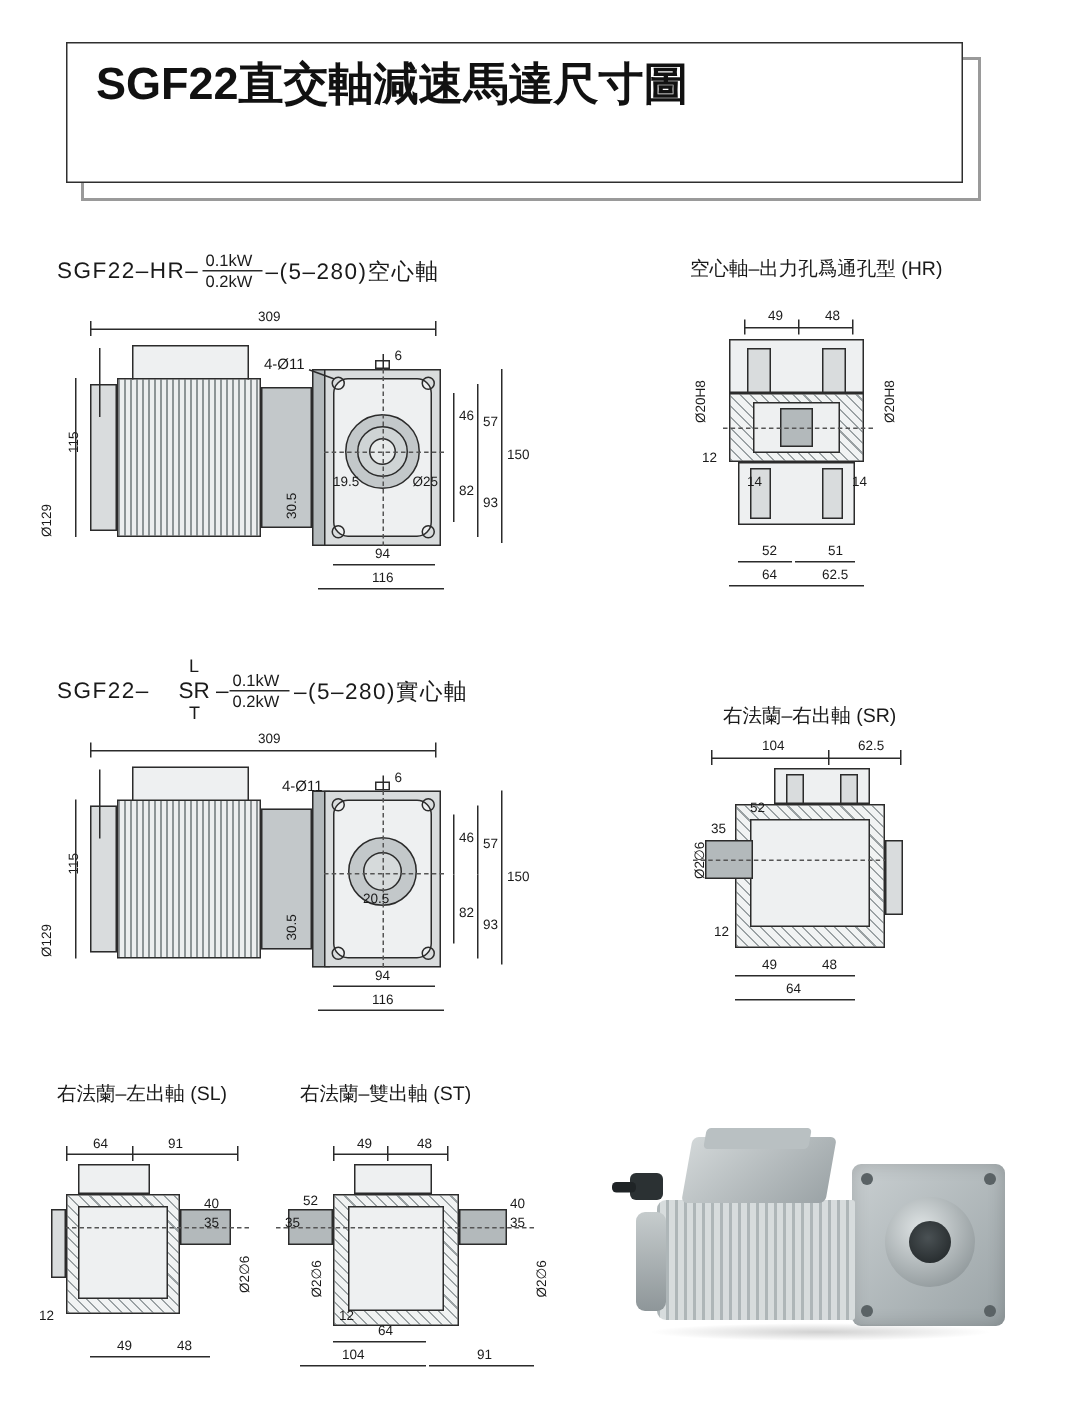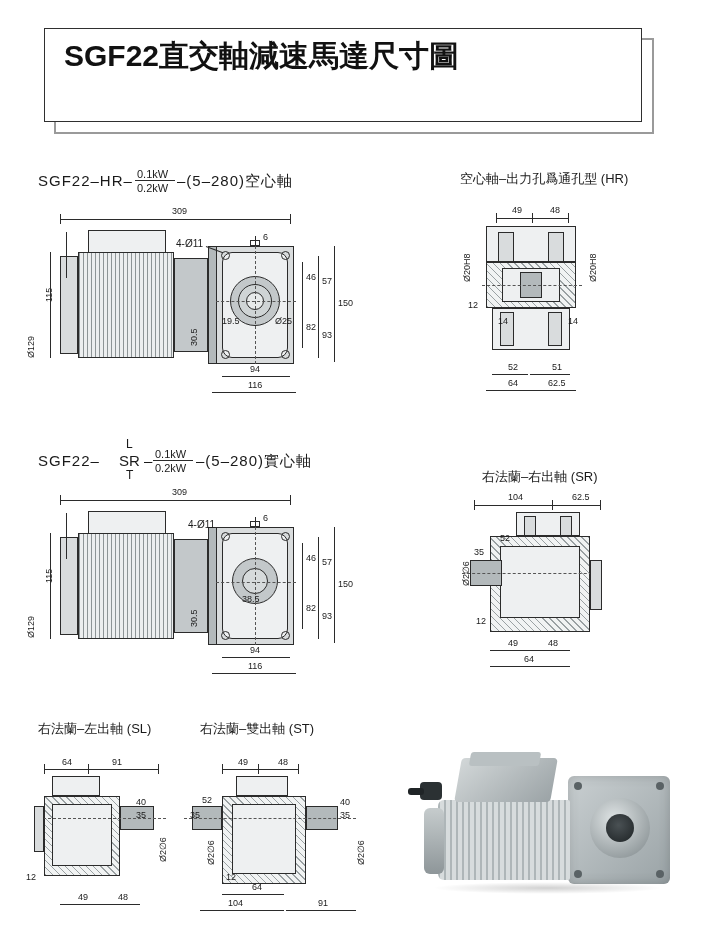--- a/index.html
+++ b/index.html
@@ -221,21 +221,21 @@
     <div class="ln vl" style="left:255px;top:517px;height:10px;"></div>
 
     <div class="dim" style="left:188px;top:519px;font-size:10px;">4-Ø11</div>
 
     <div class="dim-v" style="left:54px;top:543px;transform:rotate(-90deg) translate(-40px,-10px);">115</div>
     <div class="ln vl" style="left:66px;top:513px;height:46px;"></div>
     <div class="dim-v" style="left:36px;top:598px;transform:rotate(-90deg) translate(-40px,-10px);">Ø129</div>
     <div class="ln vl" style="left:50px;top:533px;height:106px;"></div>
 
     <div class="dim-v" style="left:197px;top:603px;transform:rotate(-90deg) translate(-24px,-8px);">30.5</div>
-    <div class="dim" style="left:242px;top:594px;">38.5</div>
+    <div class="dim" style="left:242px;top:594px;">20.5</div>
 
     <div class="dim" style="left:306px;top:553px;">46</div>
     <div class="ln vl" style="left:302px;top:543px;height:40px;"></div>
     <div class="dim" style="left:322px;top:557px;">57</div>
     <div class="ln vl" style="left:318px;top:537px;height:46px;"></div>
     <div class="dim" style="left:306px;top:603px;">82</div>
     <div class="ln vl" style="left:302px;top:583px;height:46px;"></div>
     <div class="dim" style="left:322px;top:611px;">93</div>
     <div class="ln vl" style="left:318px;top:583px;height:56px;"></div>
     <div class="dim" style="left:338px;top:579px;">150</div>

